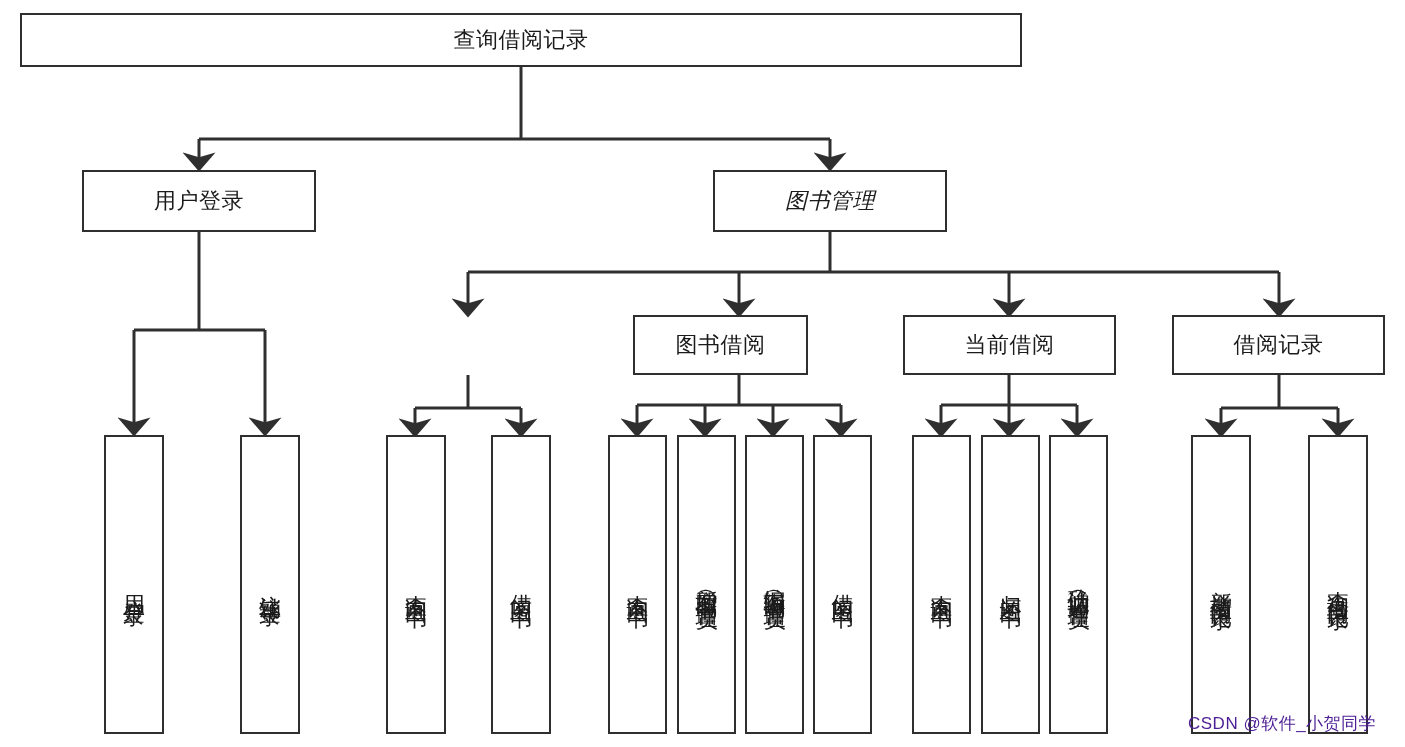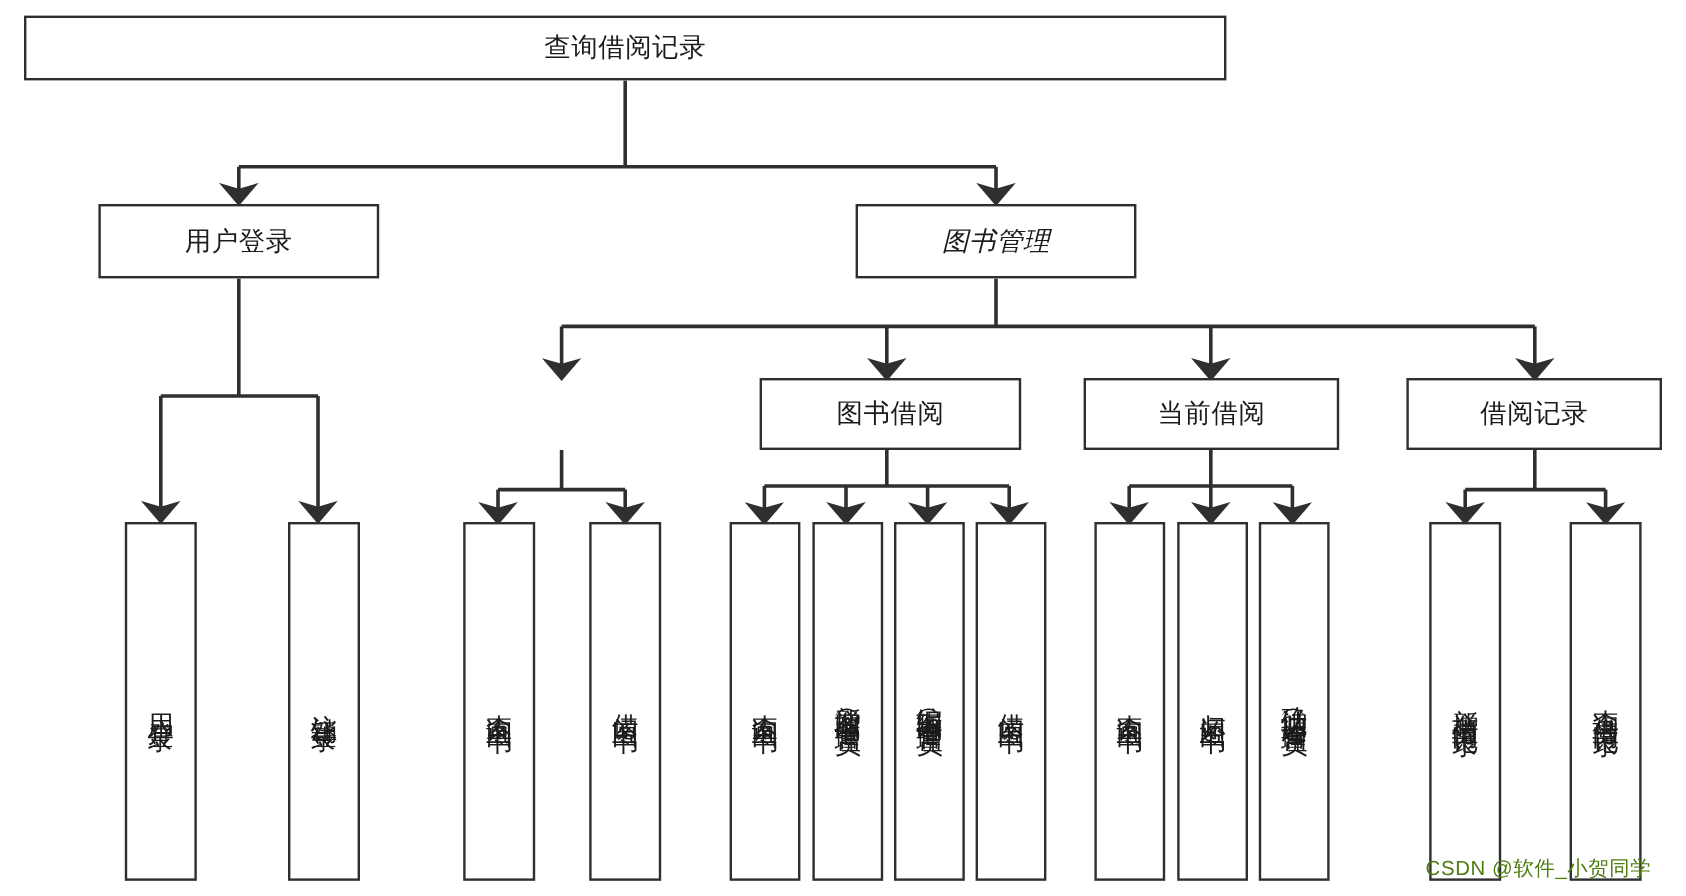--- a/index.html
+++ b/index.html
@@ -58,21 +58,21 @@
     text-align: center;
   }
   .node.leaf.tall .vtext {
     letter-spacing: 3px;
   }
   .watermark {
     position: absolute;
     left: 1188px;
     top: 712px;
     font-size: 17px;
-    color: #4d7c0f;
+    color: #4c1d95;
     white-space: nowrap;
     letter-spacing: 0.5px;
   }
 </style>
 </head>
 <body>
 
 <div id="canvas">
 
   <svg class="links" viewBox="0 0 1405 747">
@@ -129,21 +129,21 @@
     <span>查询借阅记录</span>
   </div>
 
   <div class="node horiz" style="left:82px; top:170px; width:234px; height:62px;">
     <span>用户登录</span>
   </div>
   <div class="node horiz" style="left:713px; top:170px; width:234px; height:62px;font-style:italic;">
     <span>图书管理</span>
   </div>
 
-  <div class="node horiz" style="left:633px; top:315px; width:218px; height:60px;">
+  <div class="node horiz" style="left:633px; top:315px; width:175px; height:60px;">
     <span>图书借阅</span>
   </div>
   <div class="node horiz" style="left:903px; top:315px; width:213px; height:60px;">
     <span>当前借阅</span>
   </div>
   <div class="node horiz" style="left:1172px; top:315px; width:213px; height:60px;">
     <span>借阅记录</span>
   </div>
 
   <div class="node leaf" style="left:104px; top:435px; width:60px; height:299px;">

